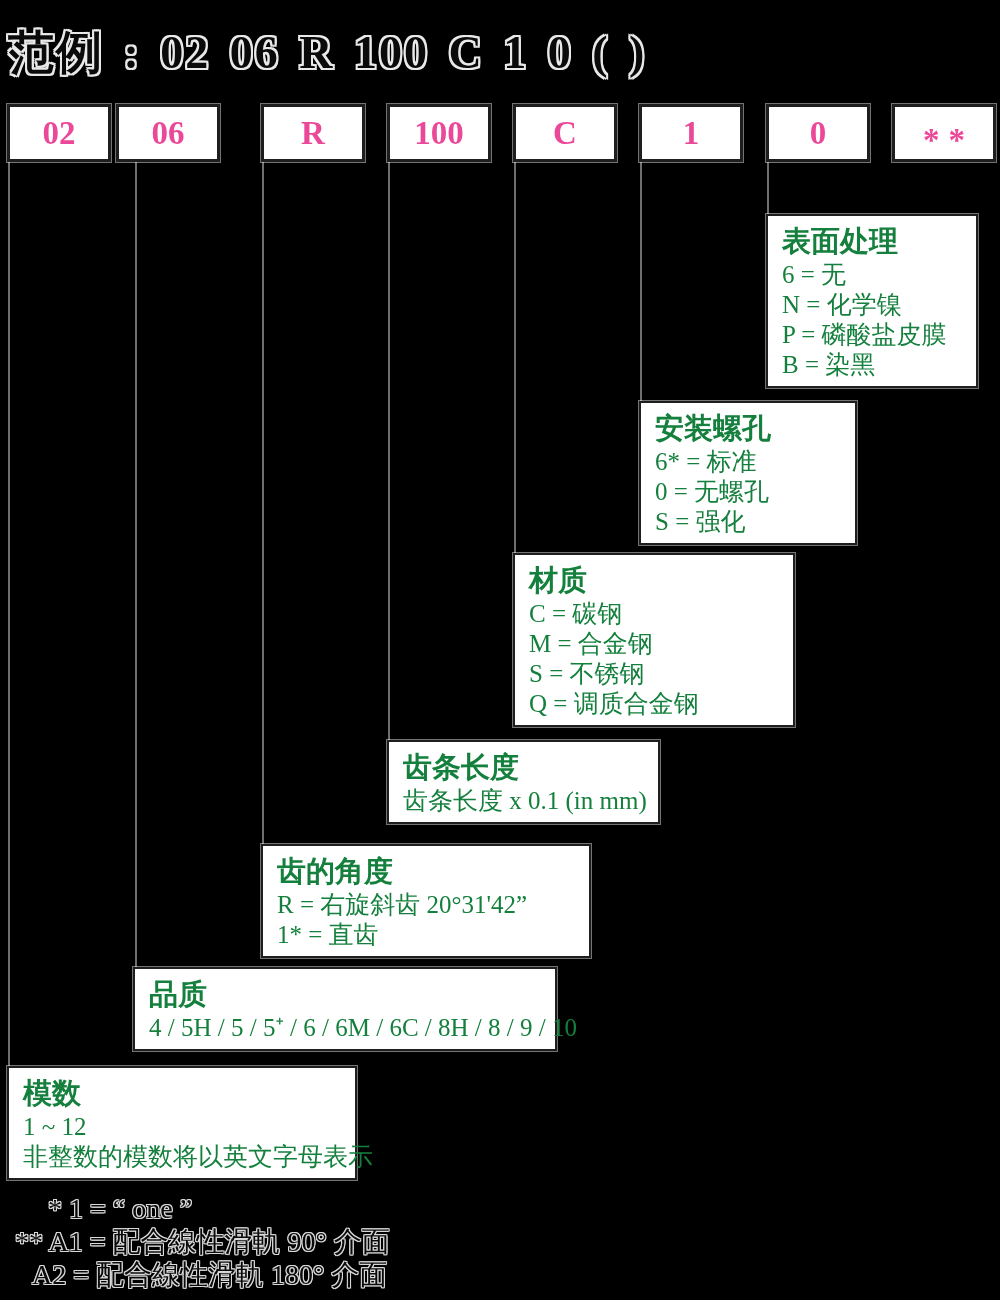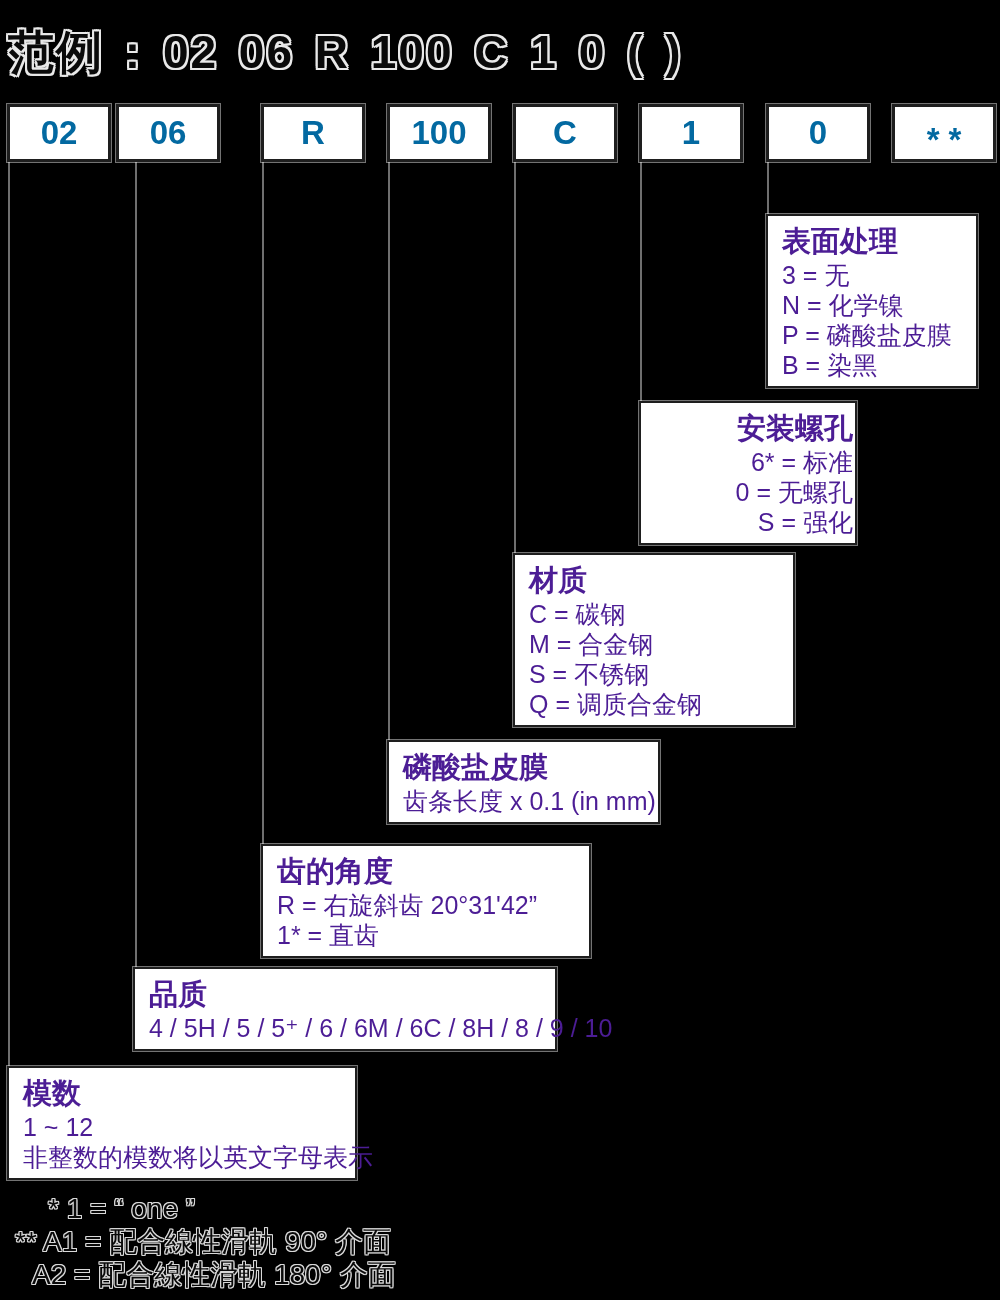--- a/index.html
+++ b/index.html
@@ -2,21 +2,21 @@
 <html><head>
 <meta charset="utf-8">
 <style>
   html,body{margin:0;padding:0;}
   body{
     width:1000px;height:1300px;
     background:#000;
     font-family:"Liberation Sans","DejaVu Sans",sans-serif;
     overflow:hidden;
   }
-  .stage{position:relative;width:1000px;height:1253px;background:#000;}
+  .stage{position:relative;width:1000px;height:1253px;background:#000;font-family:Liberation Serif, serif;}
 
   
   .halo{
     color:#0a0a0a;
     text-shadow:
       -2px -2px 0 #e9e9e9, 2px -2px 0 #e9e9e9,
       -2px  2px 0 #e9e9e9, 2px  2px 0 #e9e9e9,
       -2px  0   0 #e9e9e9, 2px  0   0 #e9e9e9,
        0   -2px 0 #e9e9e9, 0    2px 0 #e9e9e9;
   }
@@ -32,30 +32,30 @@
   .page-title{
     position:absolute;left:8px;top:22px;
     font-size:46px;font-weight:bold;letter-spacing:2px;word-spacing:6px;
     white-space:nowrap;
   }
 
   .code-box{
     position:absolute;top:104px;width:104px;height:58px;
     background:#fff;border:3px solid #1e1e1e;box-sizing:border-box;
     display:flex;align-items:center;justify-content:center;
-    font-size:33px;font-weight:bold;color:#0369a1;
+    font-size:33px;font-weight:bold;color:#ec4899;
     box-shadow:0 0 0 1px rgba(255,255,255,.45);
   }
   .code-box.asterisks{letter-spacing:9px;padding-top:14px;padding-left:9px;}
 
   .vline{position:absolute;width:2px;background:#6f6f6f;}
 
   .exp-box{
     position:absolute;background:#fff;border:2px solid #1e1e1e;
-    box-sizing:border-box;padding:7px 2px 6px 14px;color:#4c1d95;
+    box-sizing:border-box;padding:7px 14px 6px 14px;color:#15803d;
     box-shadow:0 0 0 1px rgba(255,255,255,.45);
   }
   .exp-title{font-size:29px;font-weight:bold;line-height:37px;}
   .exp-line{font-size:25px;line-height:30px;white-space:nowrap;}
 
   .footnotes{position:absolute;left:0;top:1192px;font-size:28px;line-height:33px;}
   .fn{white-space:nowrap;}
   .fn1{margin-left:48px;}
   .fn2{margin-left:15px;}
   .fn3{margin-left:32px;}
@@ -95,43 +95,43 @@
     </div>
   <div class="code-box" style="left:766px;">
       <span>0</span>
     </div>
   <div class="code-box asterisks" style="left:892px;">
       <span>**</span>
     </div>
 
   <div class="exp-box" style="left:766px;top:214px;width:212px;min-height:165px;">
     <div class="exp-title">表面处理</div>
-    <div class="exp-line">3 = 无</div>
+    <div class="exp-line">6 = 无</div>
     <div class="exp-line">N = 化学镍</div>
     <div class="exp-line">P = 磷酸盐皮膜</div>
     <div class="exp-line">B = 染黑</div>
   </div>
 
-  <div class="exp-box" style="left:639px;top:401px;width:218px;min-height:131px;text-align:right;">
+  <div class="exp-box" style="left:639px;top:401px;width:218px;min-height:131px;">
     <div class="exp-title">安装螺孔</div>
     <div class="exp-line">6* = 标准</div>
     <div class="exp-line">0 = 无螺孔</div>
     <div class="exp-line">S = 强化</div>
   </div>
 
   <div class="exp-box" style="left:513px;top:553px;width:282px;min-height:168px;">
     <div class="exp-title">材质</div>
     <div class="exp-line">C = 碳钢</div>
     <div class="exp-line">M = 合金钢</div>
     <div class="exp-line">S = 不锈钢</div>
     <div class="exp-line">Q = 调质合金钢</div>
   </div>
 
   <div class="exp-box" style="left:387px;top:740px;width:273px;min-height:82px;">
-    <div class="exp-title">磷酸盐皮膜</div>
+    <div class="exp-title">齿条长度</div>
     <div class="exp-line">齿条长度 x 0.1 (in mm)</div>
   </div>
 
   <div class="exp-box" style="left:261px;top:844px;width:330px;min-height:100px;">
     <div class="exp-title">齿的角度</div>
     <div class="exp-line">R = 右旋斜齿 20°31'42”</div>
     <div class="exp-line">1* = 直齿</div>
   </div>
 
   <div class="exp-box" style="left:133px;top:967px;width:424px;min-height:78px;">

